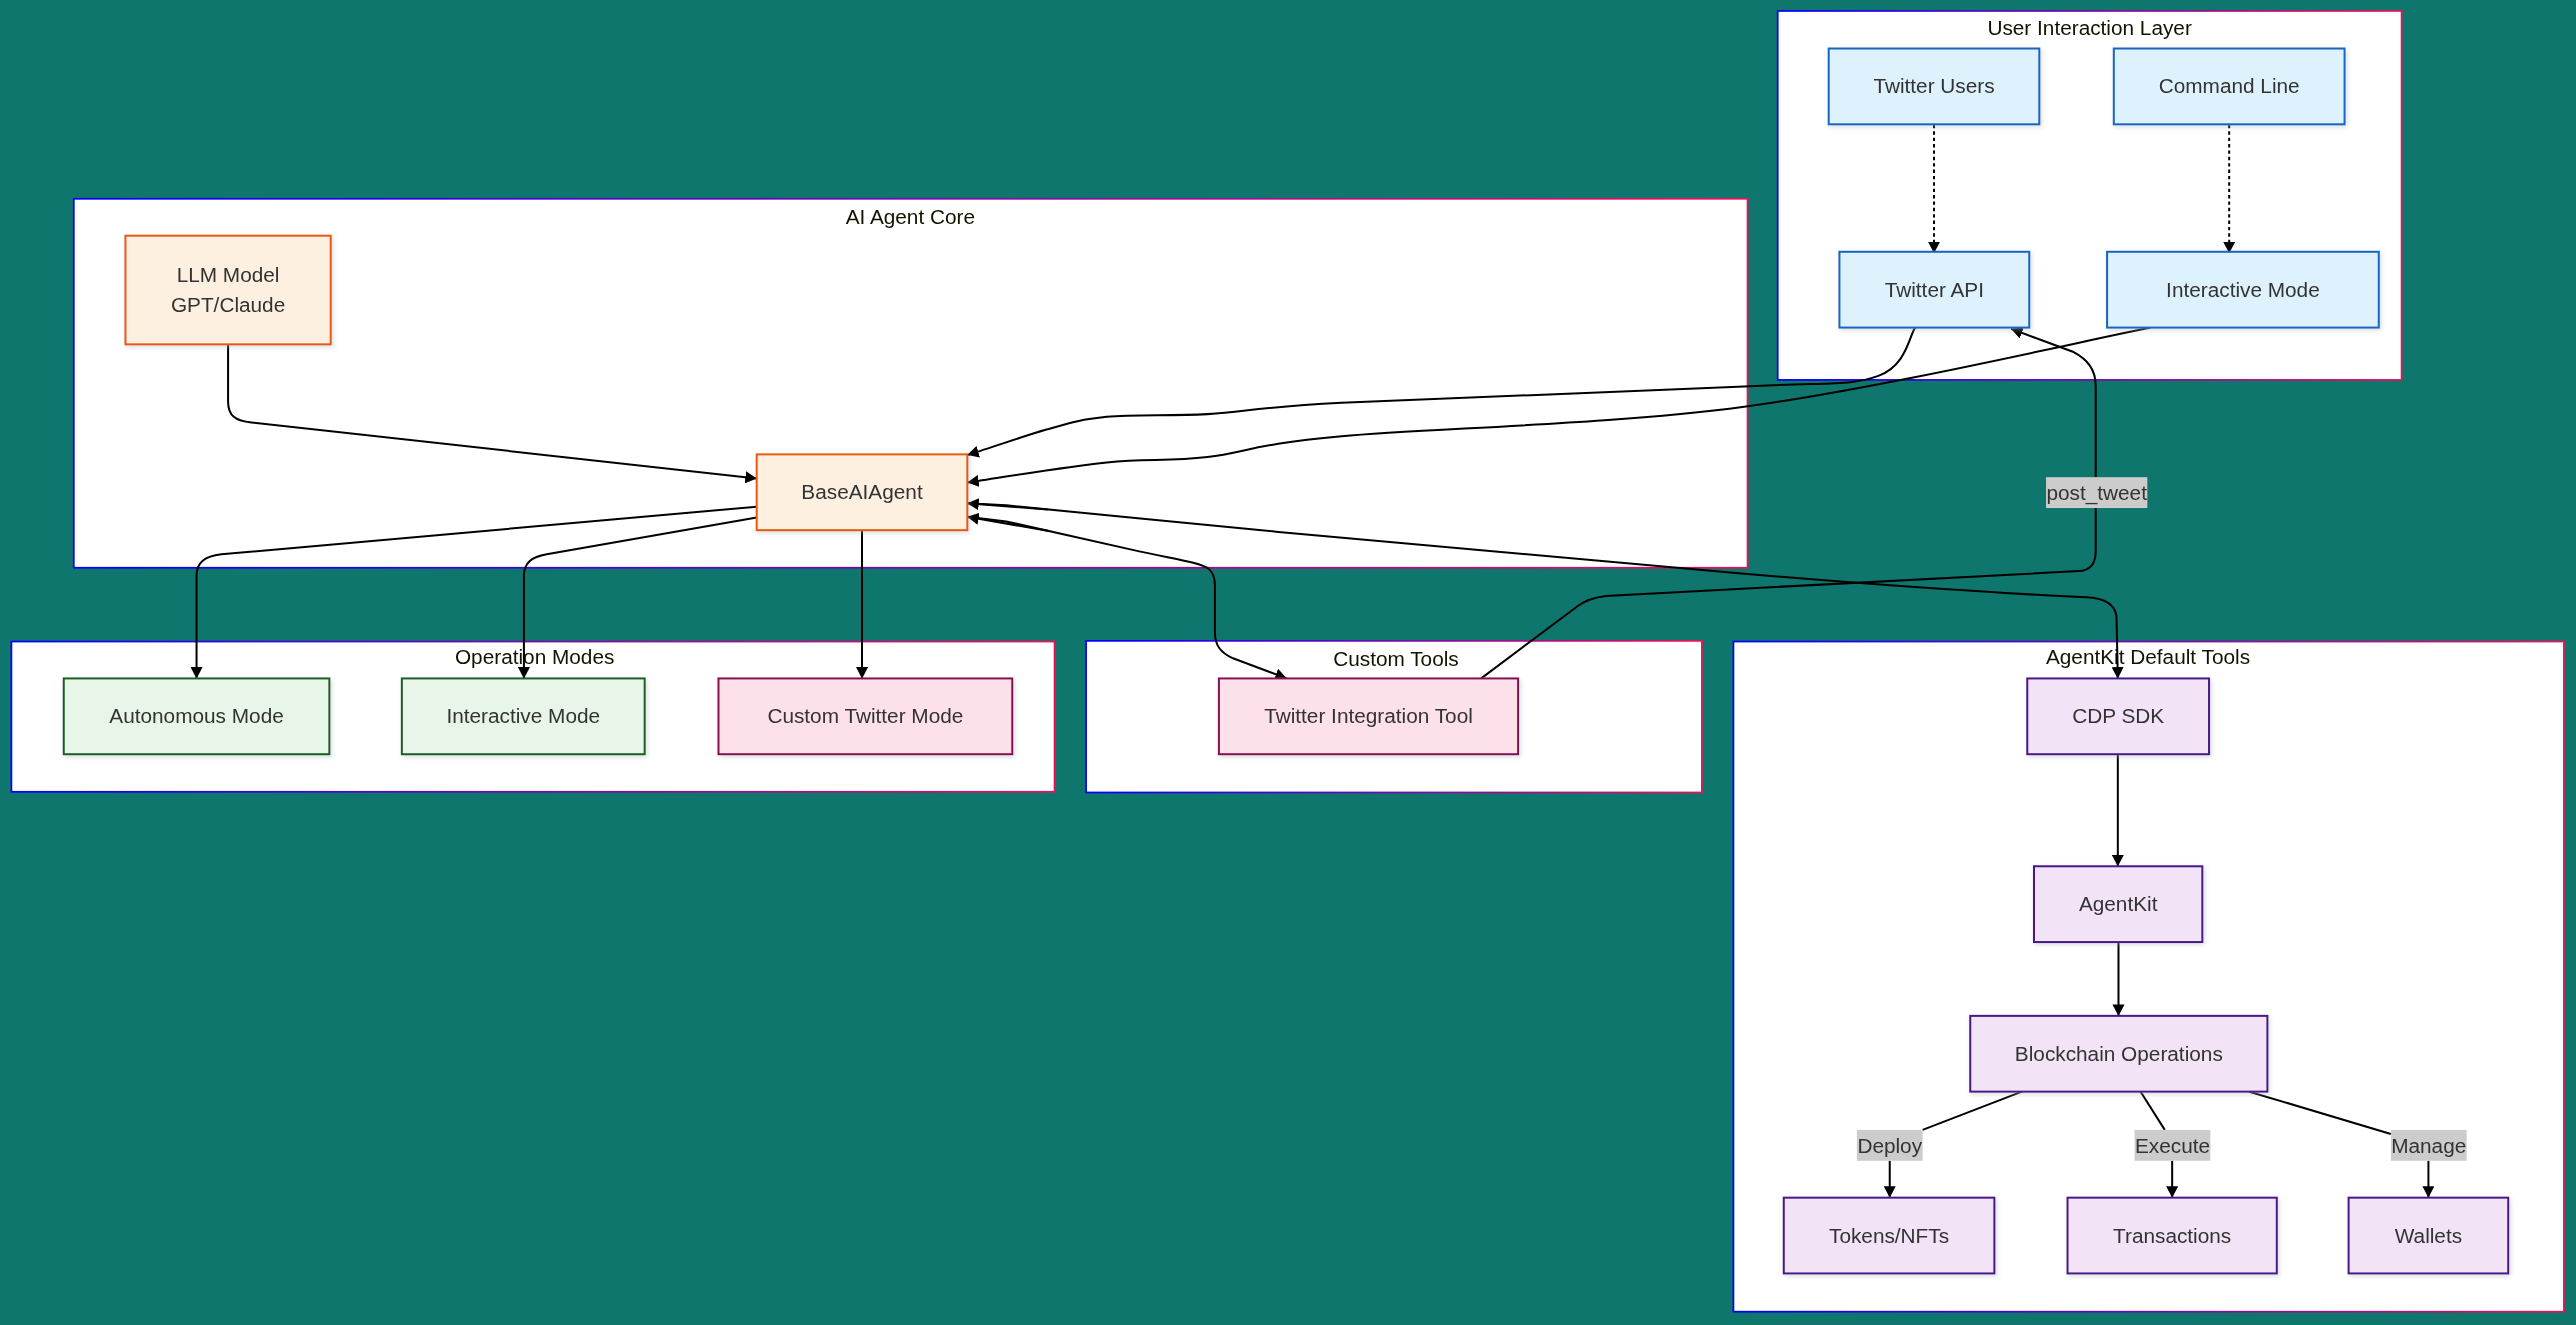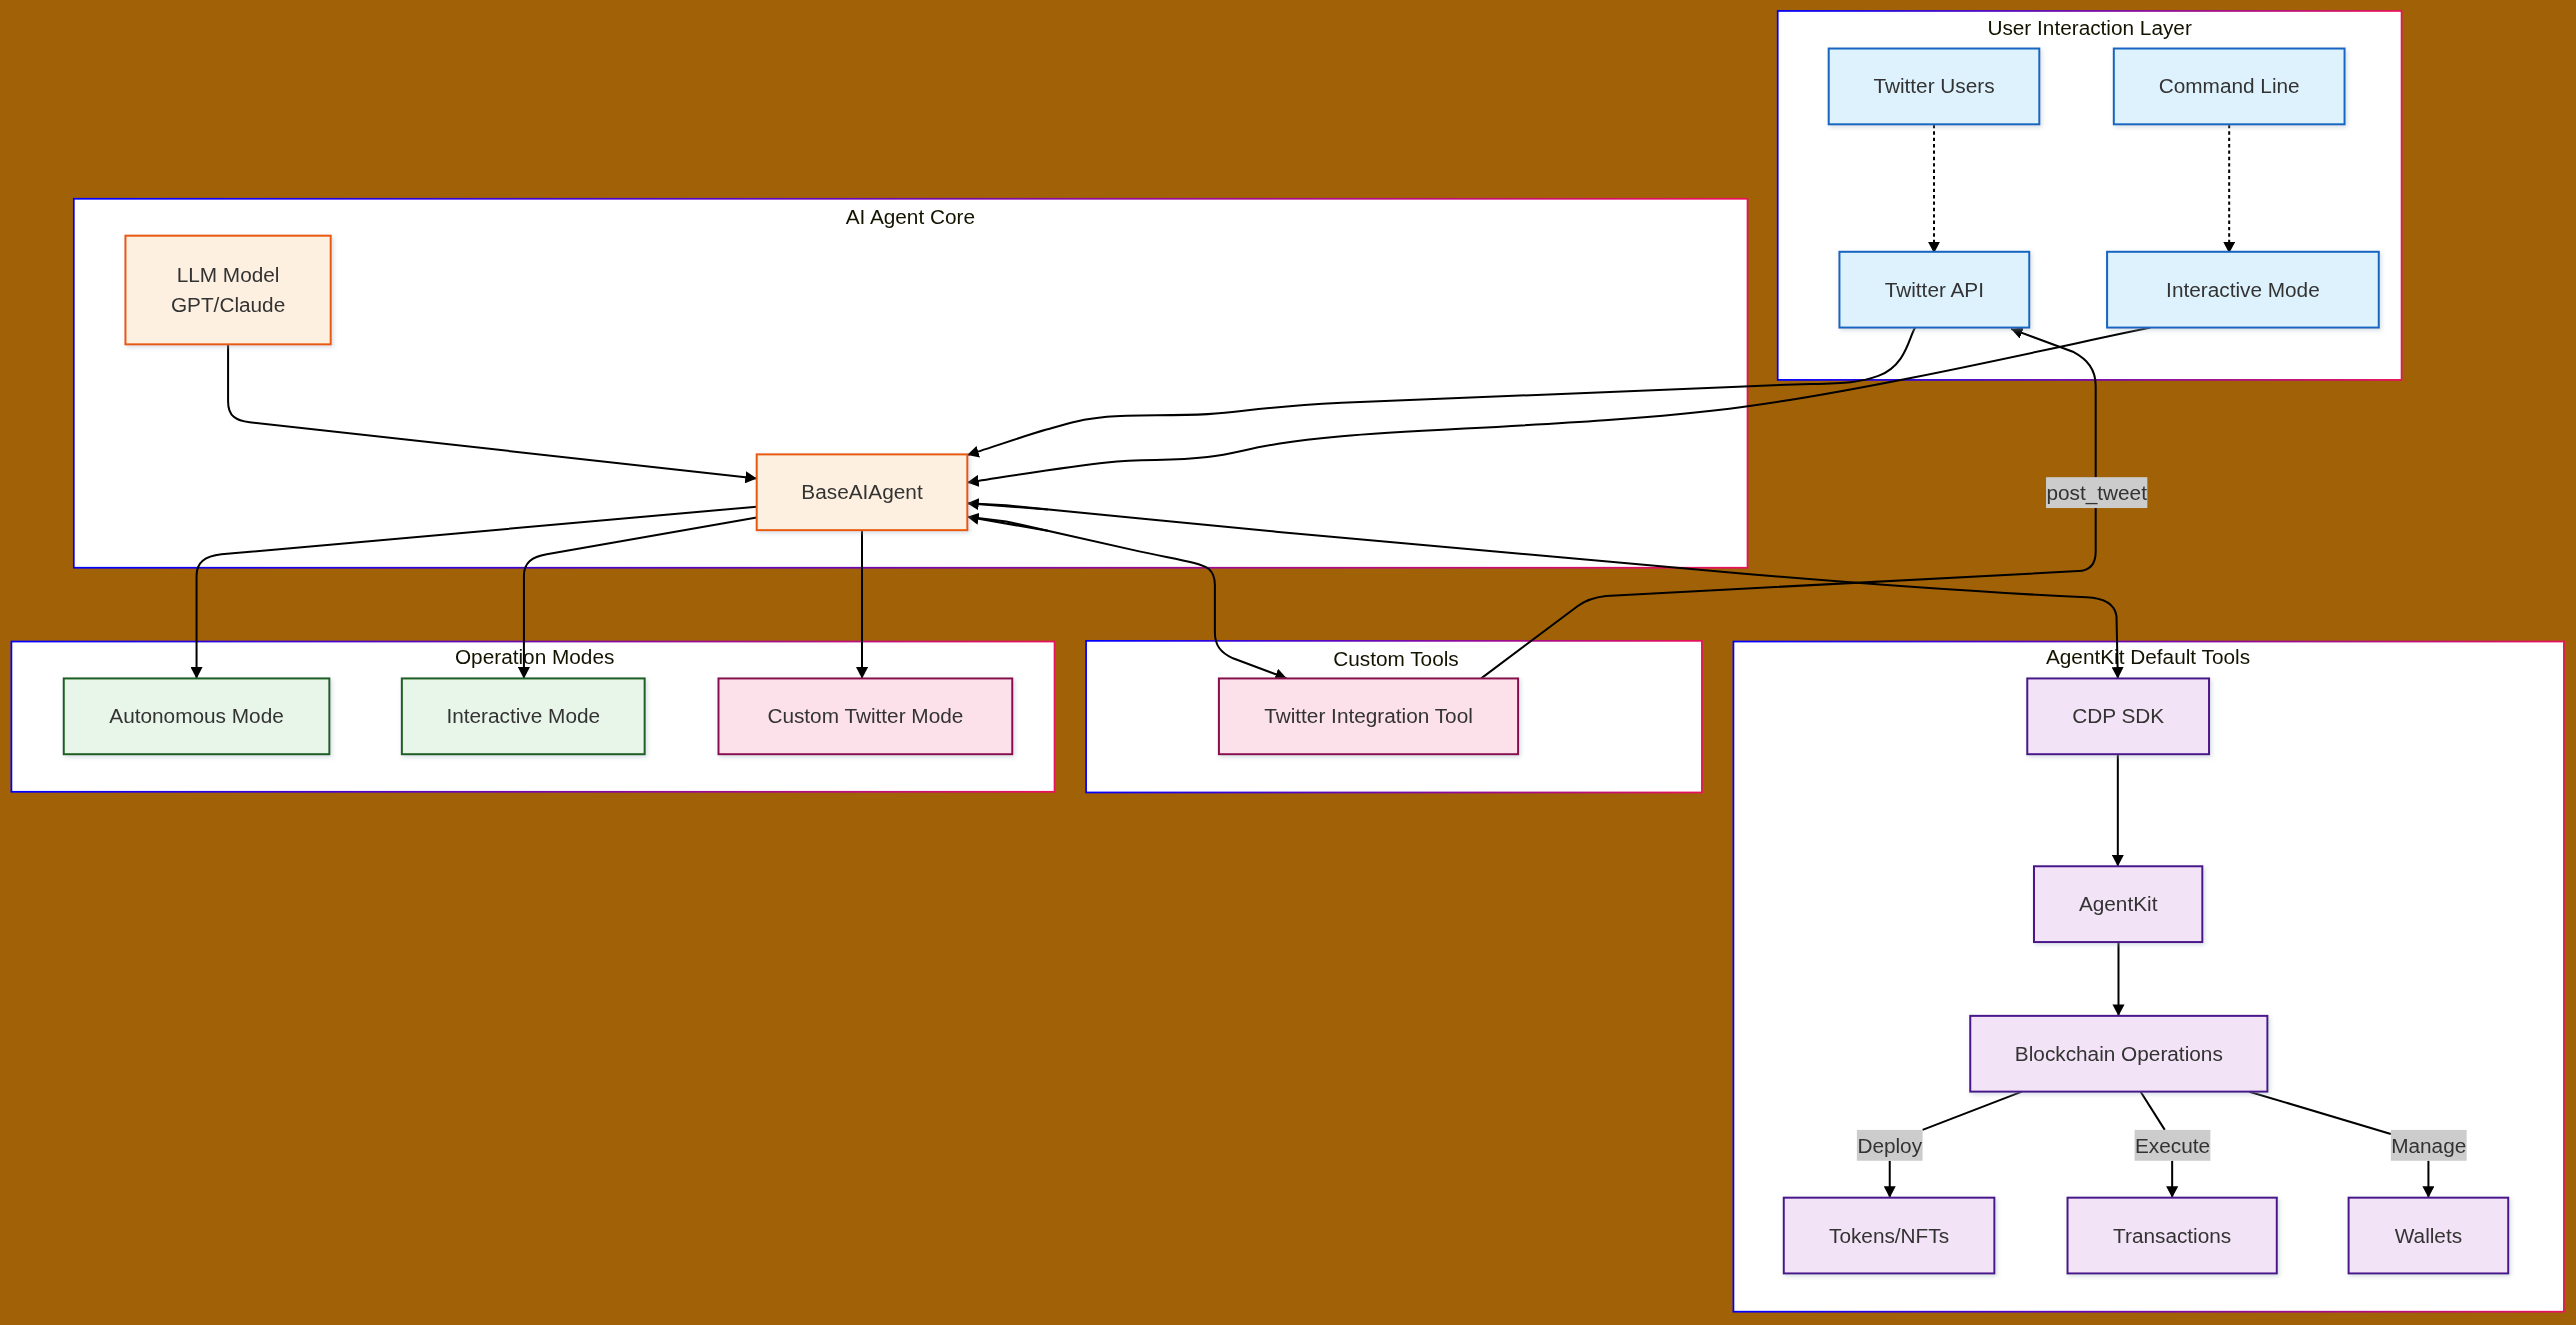--- a/index.html
+++ b/index.html
@@ -1,20 +1,20 @@
 <!DOCTYPE html>
 <html style="font-size:10.7px"><head>
 <meta charset="utf-8">
 <style>
   html,body{margin:0;padding:0;background:#ffffff;}
   #diagram-stage{-webkit-font-smoothing:antialiased;}
   svg.flowchart text{paint-order:stroke fill;}
   body{width:2576px;height:1326px;overflow:hidden;
        font-family:"Liberation Sans",sans-serif;}
-  #diagram-stage{position:relative;width:2576px;height:1326px;background:#a16207;
+  #diagram-stage{position:relative;width:2576px;height:1326px;background:#0f766e;
                  transform:translateZ(0);will-change:transform;}
   svg.flowchart{display:block;width:2576px;height:1326px;
                 font-family:"Liberation Sans",sans-serif;}
   .cluster-rect{fill:#ffffff;stroke-width:2.6px;}
   .cluster-label{font-size:31px;fill:#131300;text-anchor:middle;
                  font-family:"Liberation Sans",sans-serif;}
   .node-rect{stroke-width:3px;filter:url(#nodeShadow);}
   .node-label{font-size:31px;fill:#333333;text-anchor:middle;
               font-family:"Liberation Sans",sans-serif;}
   .edge-path{fill:none;stroke:#000000;stroke-width:3px;stroke-linecap:butt;}

